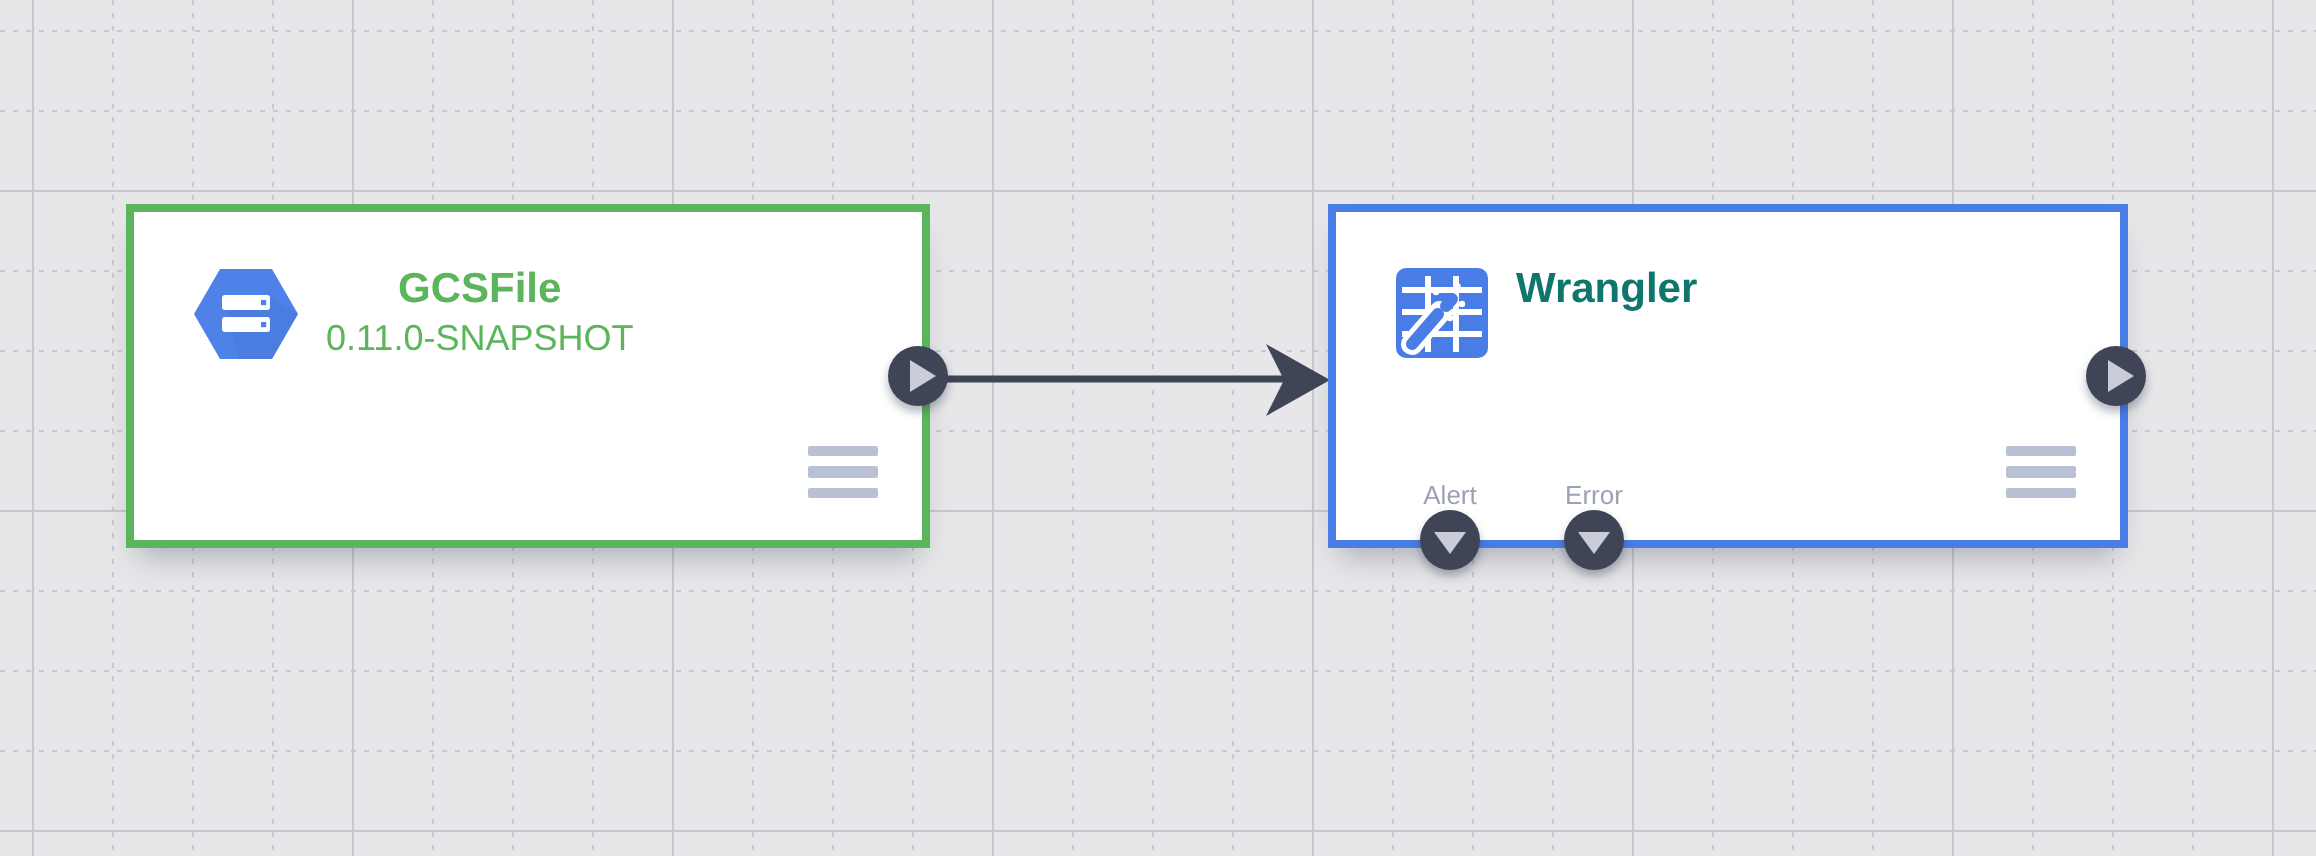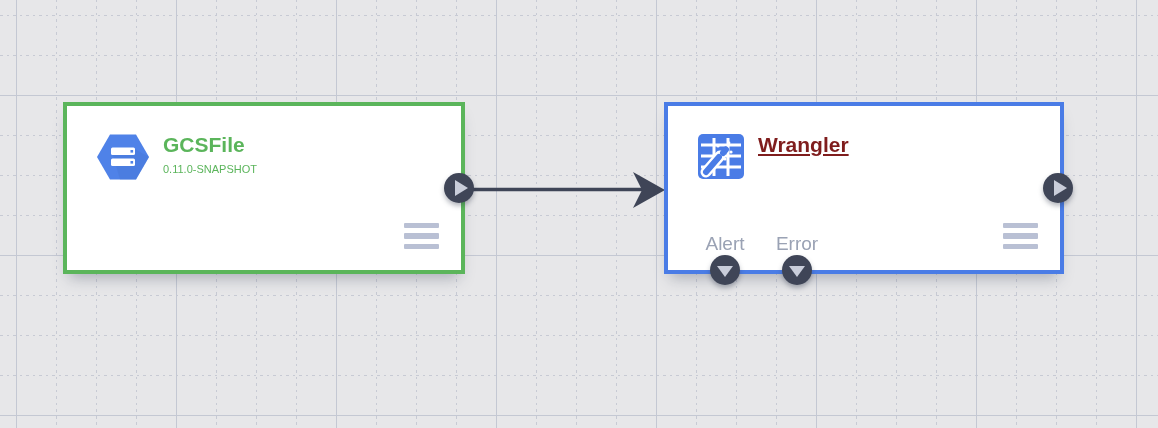--- a/index.html
+++ b/index.html
@@ -37,23 +37,23 @@
     position:absolute;width:402px;height:172px;box-sizing:border-box;
     background:#fff;border:4px solid #888;
     box-shadow:0 10px 14px -6px rgba(55,65,90,.35);
     cursor:pointer;
   }
   .node-gcsfile{left:63px;top:102px;border-color:#5bb55b;}
   .node-wrangler{left:664px;top:102px;width:400px;border-color:#4a7ce6;}
   .node-head{display:flex;align-items:flex-start;padding:26px 0 0 30px;gap:14px;}
   .node-icon{flex:0 0 auto;margin-top:2px;}
   .node-title{font-size:21px;font-weight:bold;line-height:26px;}
-  .node-version{font-size:11px;line-height:23px;}
-  .node-gcsfile .node-title,.node-gcsfile .node-version{color:#5bb55b;}
-  .node-wrangler .node-title,.node-wrangler .node-version{color:#7f1d1d;text-decoration:underline;}
+  .node-version{font-size:18px;line-height:23px;}
+  .node-gcsfile .node-title,.node-gcsfile .node-version{color:#5bb55b;text-align:center;}
+  .node-wrangler .node-title,.node-wrangler .node-version{color:#0f766e;}
   
   .menu{
     position:absolute;right:22px;bottom:21px;width:35px;
     display:flex;flex-direction:column;gap:5px;cursor:pointer;
   }
   .menu span{display:block;height:5.5px;border-radius:1px;background:#b9c0d4;}
   
   .port{
     position:absolute;width:30px;height:30px;border-radius:50%;
     background:#3f4557;box-shadow:0 3px 5px rgba(40,50,70,.35);
@@ -68,21 +68,21 @@
   .port-bottom{bottom:-15px;}
   .port-alert{left:42px;}
   .port-error{left:114px;}
   .tri-down{
     width:0;height:0;margin-top:3px;
     border-left:8px solid transparent;border-right:8px solid transparent;
     border-top:11px solid #c9cdda;
   }
   .port-label{
     position:absolute;bottom:15px;transform:translateX(-50%);
-    font-size:19px;color:#9aa2b4;white-space:nowrap;text-align:right;
+    font-size:13px;color:#9aa2b4;white-space:nowrap;text-align:right;
   }
   .label-alert{left:57px;}
   .label-error{left:129px;}
 </style>
 </head>
 <body>
 
 <div class="canvas">
 
   <div class="grid-layer grid-v"></div>

